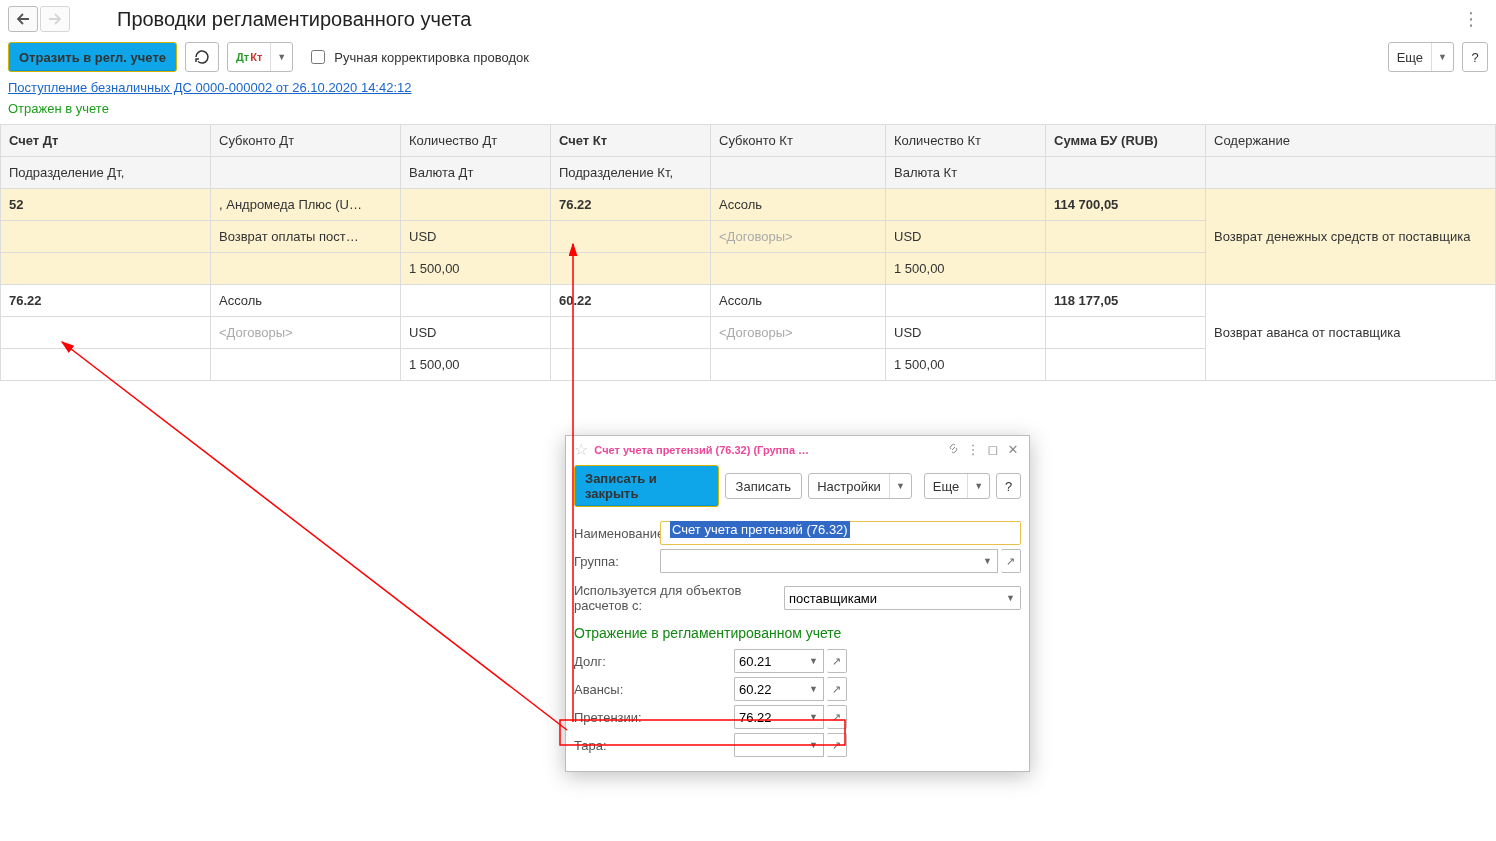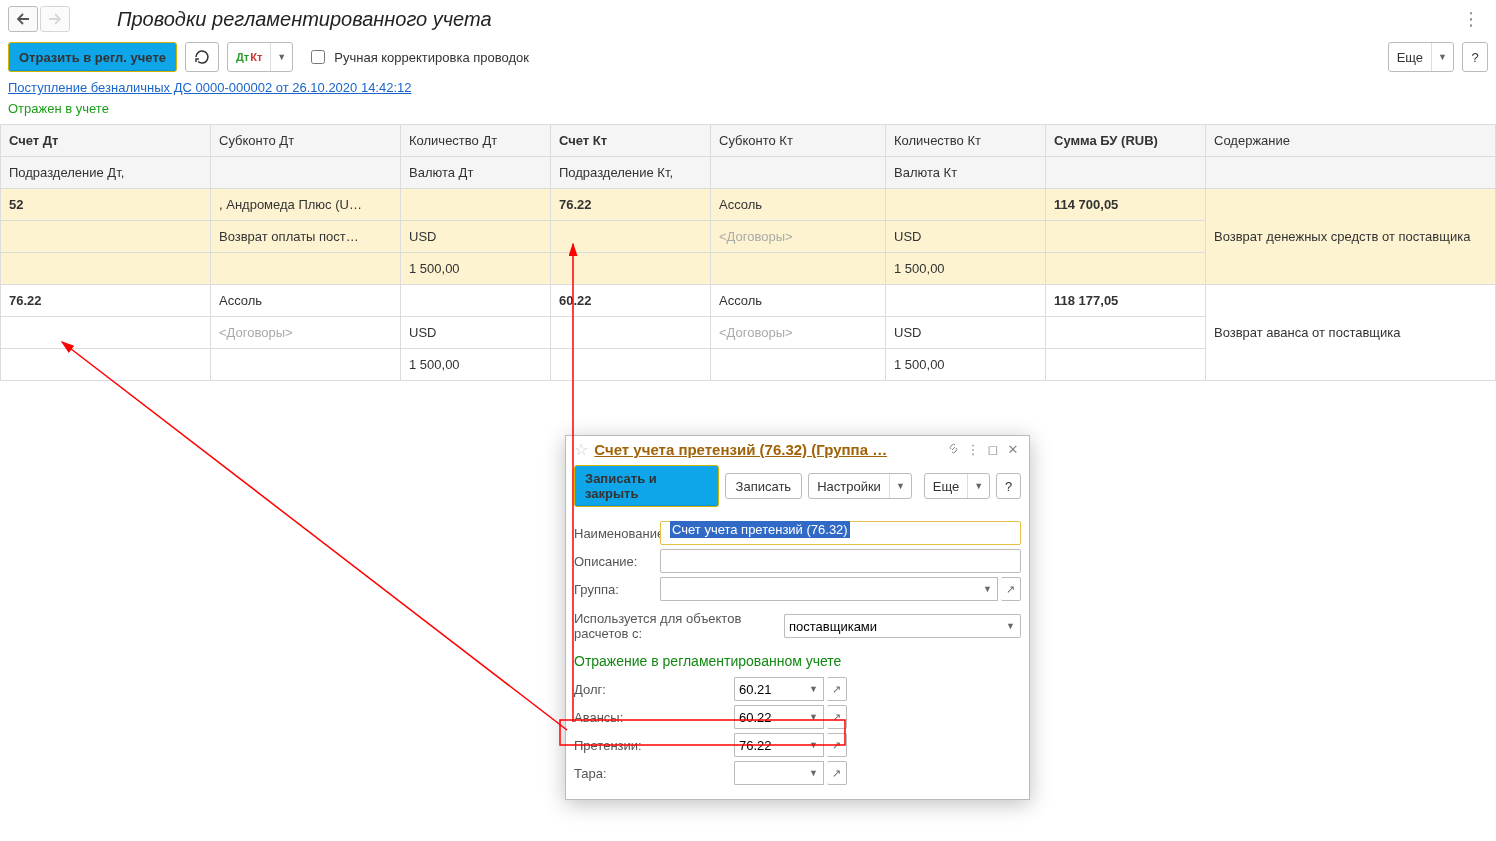--- a/index.html
+++ b/index.html
@@ -1,20 +1,20 @@
 <!DOCTYPE html>
 <html><head>
 <meta charset="utf-8">
 <style>
   * { box-sizing: border-box; }
   body { margin:0; font-family: Arial, sans-serif; font-size:13px; color:#333; background:#fff; width:1496px;}
   .topbar { display:flex; align-items:center; padding:6px 8px; }
   .navbtn { width:30px; height:26px; border:1px solid #bbb; border-radius:3px; background:#fafafa; margin-right:2px; display:inline-flex; align-items:center; justify-content:center; cursor:pointer;}
   .navbtn.disabled { opacity:0.6;}
-  .title { font-size:20px; padding-left:45px; color:#222;font-style:italic;}
+  .title { font-size:20px; padding-left:45px; color:#222;}
   .kebab { margin-left:auto; cursor:pointer; color:#888; font-size:18px; padding:0 8px;}
   .toolbar { display:flex; align-items:center; padding:4px 8px 8px; gap:8px;}
   .btn { height:30px; border:1px solid #bbb; border-radius:3px; background:#fff; padding:0 10px; display:inline-flex; align-items:center; cursor:pointer; font-size:13px;}
   .btn.yellow { background:#0ea5e9; border-color:#d3b200; font-weight:bold; box-shadow:inset 0 -1px 0 rgba(0,0,0,0.1);}
   .iconbtn { width:34px; height:30px; border:1px solid #bbb; border-radius:3px; background:#fff; display:inline-flex; align-items:center; justify-content:center; cursor:pointer;}
   .dropdown-btn { display:flex; height:30px; border:1px solid #bbb; border-radius:3px; background:#fff; align-items:center; cursor:pointer;}
   .dropdown-btn .main { padding:0 8px; border-right:1px solid #ddd; display:flex; align-items:center; height:100%;}
   .dropdown-btn .arr { padding:0 6px; font-size:9px; color:#666;}
   .chk-wrap { display:inline-flex; align-items:center; gap:6px; margin-left:6px;}
   .chk-wrap input { width:14px; height:14px;}
@@ -24,21 +24,21 @@
   table.grid th, table.grid td { border:1px solid #dcdcdc; padding:6px 8px; text-align:left; vertical-align:middle; overflow:hidden; white-space:nowrap; text-overflow:ellipsis; height:32px;}
   table.grid th { background:#f5f5f5; font-weight:normal; color:#333;}
   table.grid th.bold { font-weight:bold;}
   .yellowrow td { background:#fdf3d1;}
   .num { text-align:right;}
   .bold { font-weight:bold;}
   .gray { color:#aaa;}
   .popup { position:absolute; top:435px; left:565px; width:465px; background:#fff; border:1px solid #bbb; box-shadow:0 4px 20px rgba(0,0,0,0.25);}
   .popup-head { display:flex; align-items:center; padding:4px 6px 4px 8px;}
   .star { color:#ccc; font-size:16px; cursor:pointer; margin-right:6px;}
-  .popup-title { font-size:15px; font-weight:bold; color:#a16207; white-space:nowrap; overflow:hidden; text-overflow:ellipsis; flex:1;text-decoration:underline;}
+  .popup-title { font-size:11px; font-weight:bold; color:#ec4899; white-space:nowrap; overflow:hidden; text-overflow:ellipsis; flex:1;}
   .popup-head .icn { width:20px; text-align:center; color:#888; cursor:pointer; font-size:13px;}
   .popup-toolbar { display:flex; gap:6px; padding:2px 8px 8px; align-items:center;}
   .popup-toolbar .spacer { flex:1;}
   .popup-body { padding:2px 8px 10px;}
   .form-row { display:flex; align-items:center; margin:4px 0; font-size:13px;}
   .form-row label { width:86px; color:#555;}
   .form-row.wide label { width:210px;}
   .inp { flex:1; height:24px; border:1px solid #bbb; border-radius:2px; padding:0 4px; font-size:13px;}
   .name-inp { border:1px solid #e8c14a; background:#fff;padding-left:9px;}
   .sel-wrap { flex:1; display:flex;}
@@ -221,24 +221,20 @@
         <div class="arr">▼</div>
       </div>
     <div class="btn" style="height:26px;width:26px;padding:0;justify-content:center">?</div>
   </div>
   <div class="popup-body">
     <div class="form-row">
       <label>Наименование:</label>
       <div class="inp name-inp"><span class="selection">Счет учета претензий (76.32)</span></div>
     </div>
     <div class="form-row">
-      <label>Описание:</label>
-      <input class="inp" style="">
-    </div>
-    <div class="form-row">
       <label>Группа:</label>
       <div class="sel-wrap">
         <input class="sel-input" style="">
         <div class="sel-btn">▼</div>
         <div class="sel-open">↗</div>
       </div>
     </div>
     <div class="form-row wide" style="margin-top:10px;">
       <label>Используется для объектов расчетов с:</label>
       <div class="sel-wrap">

